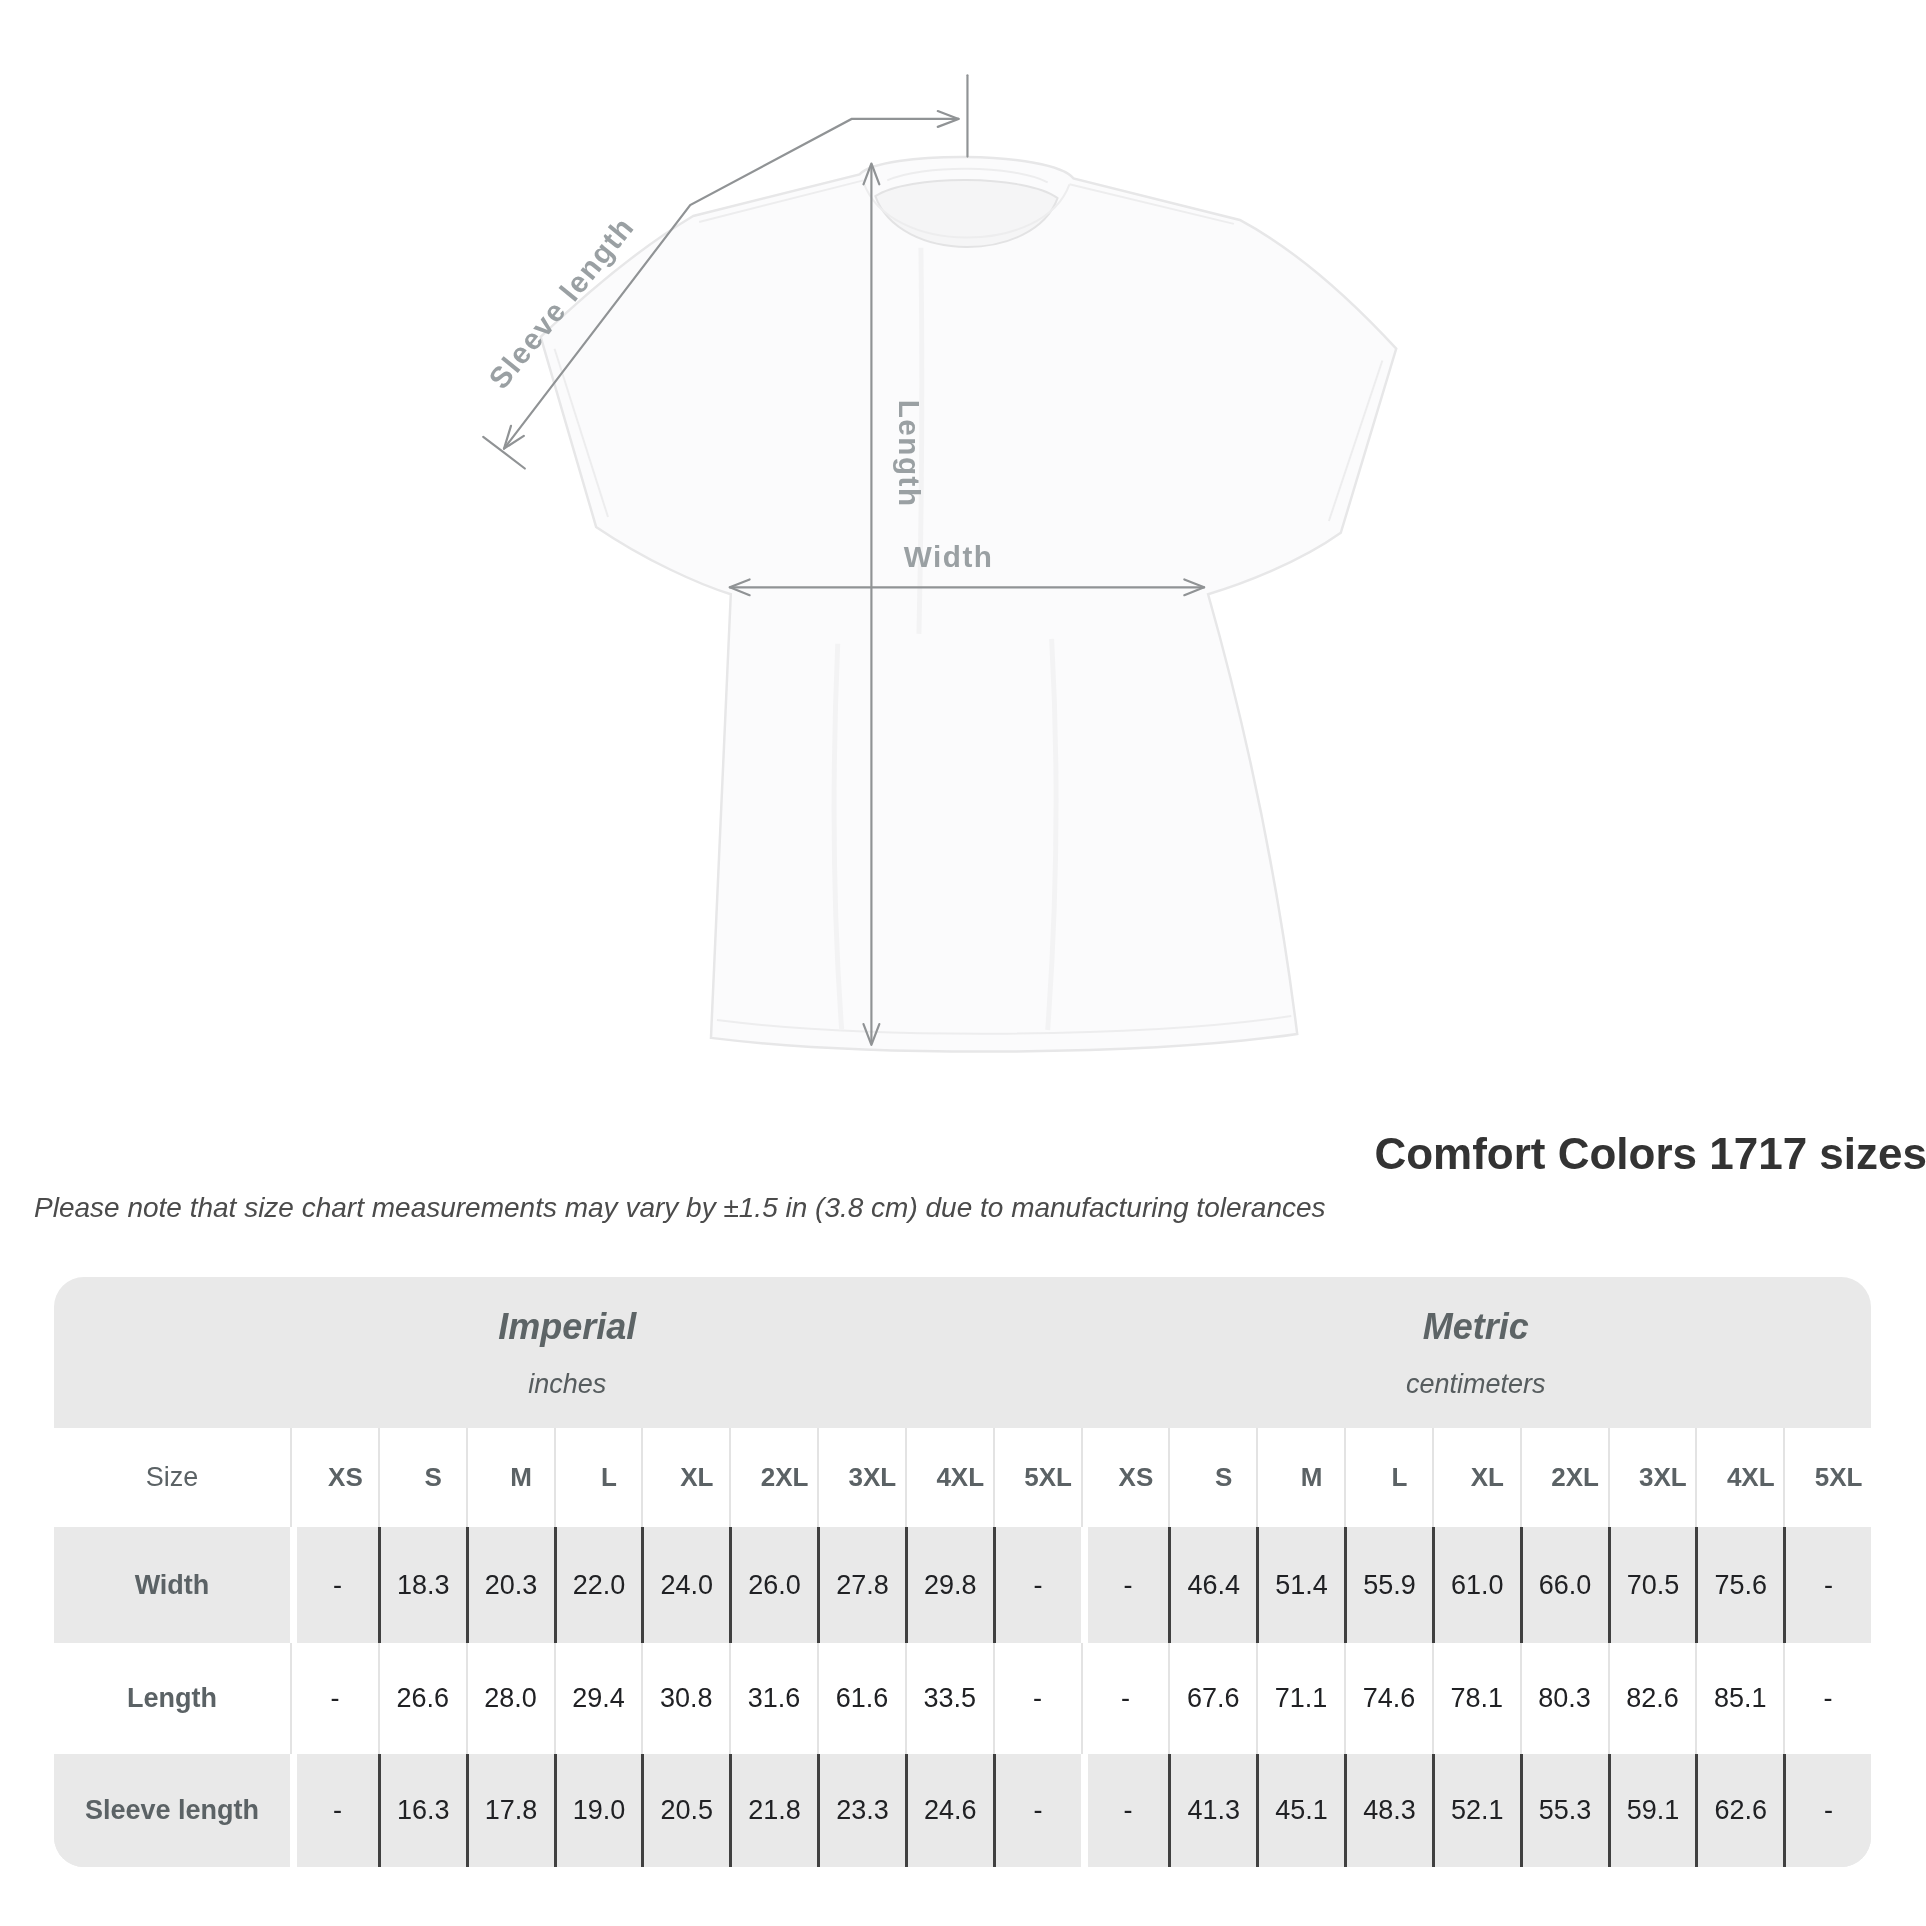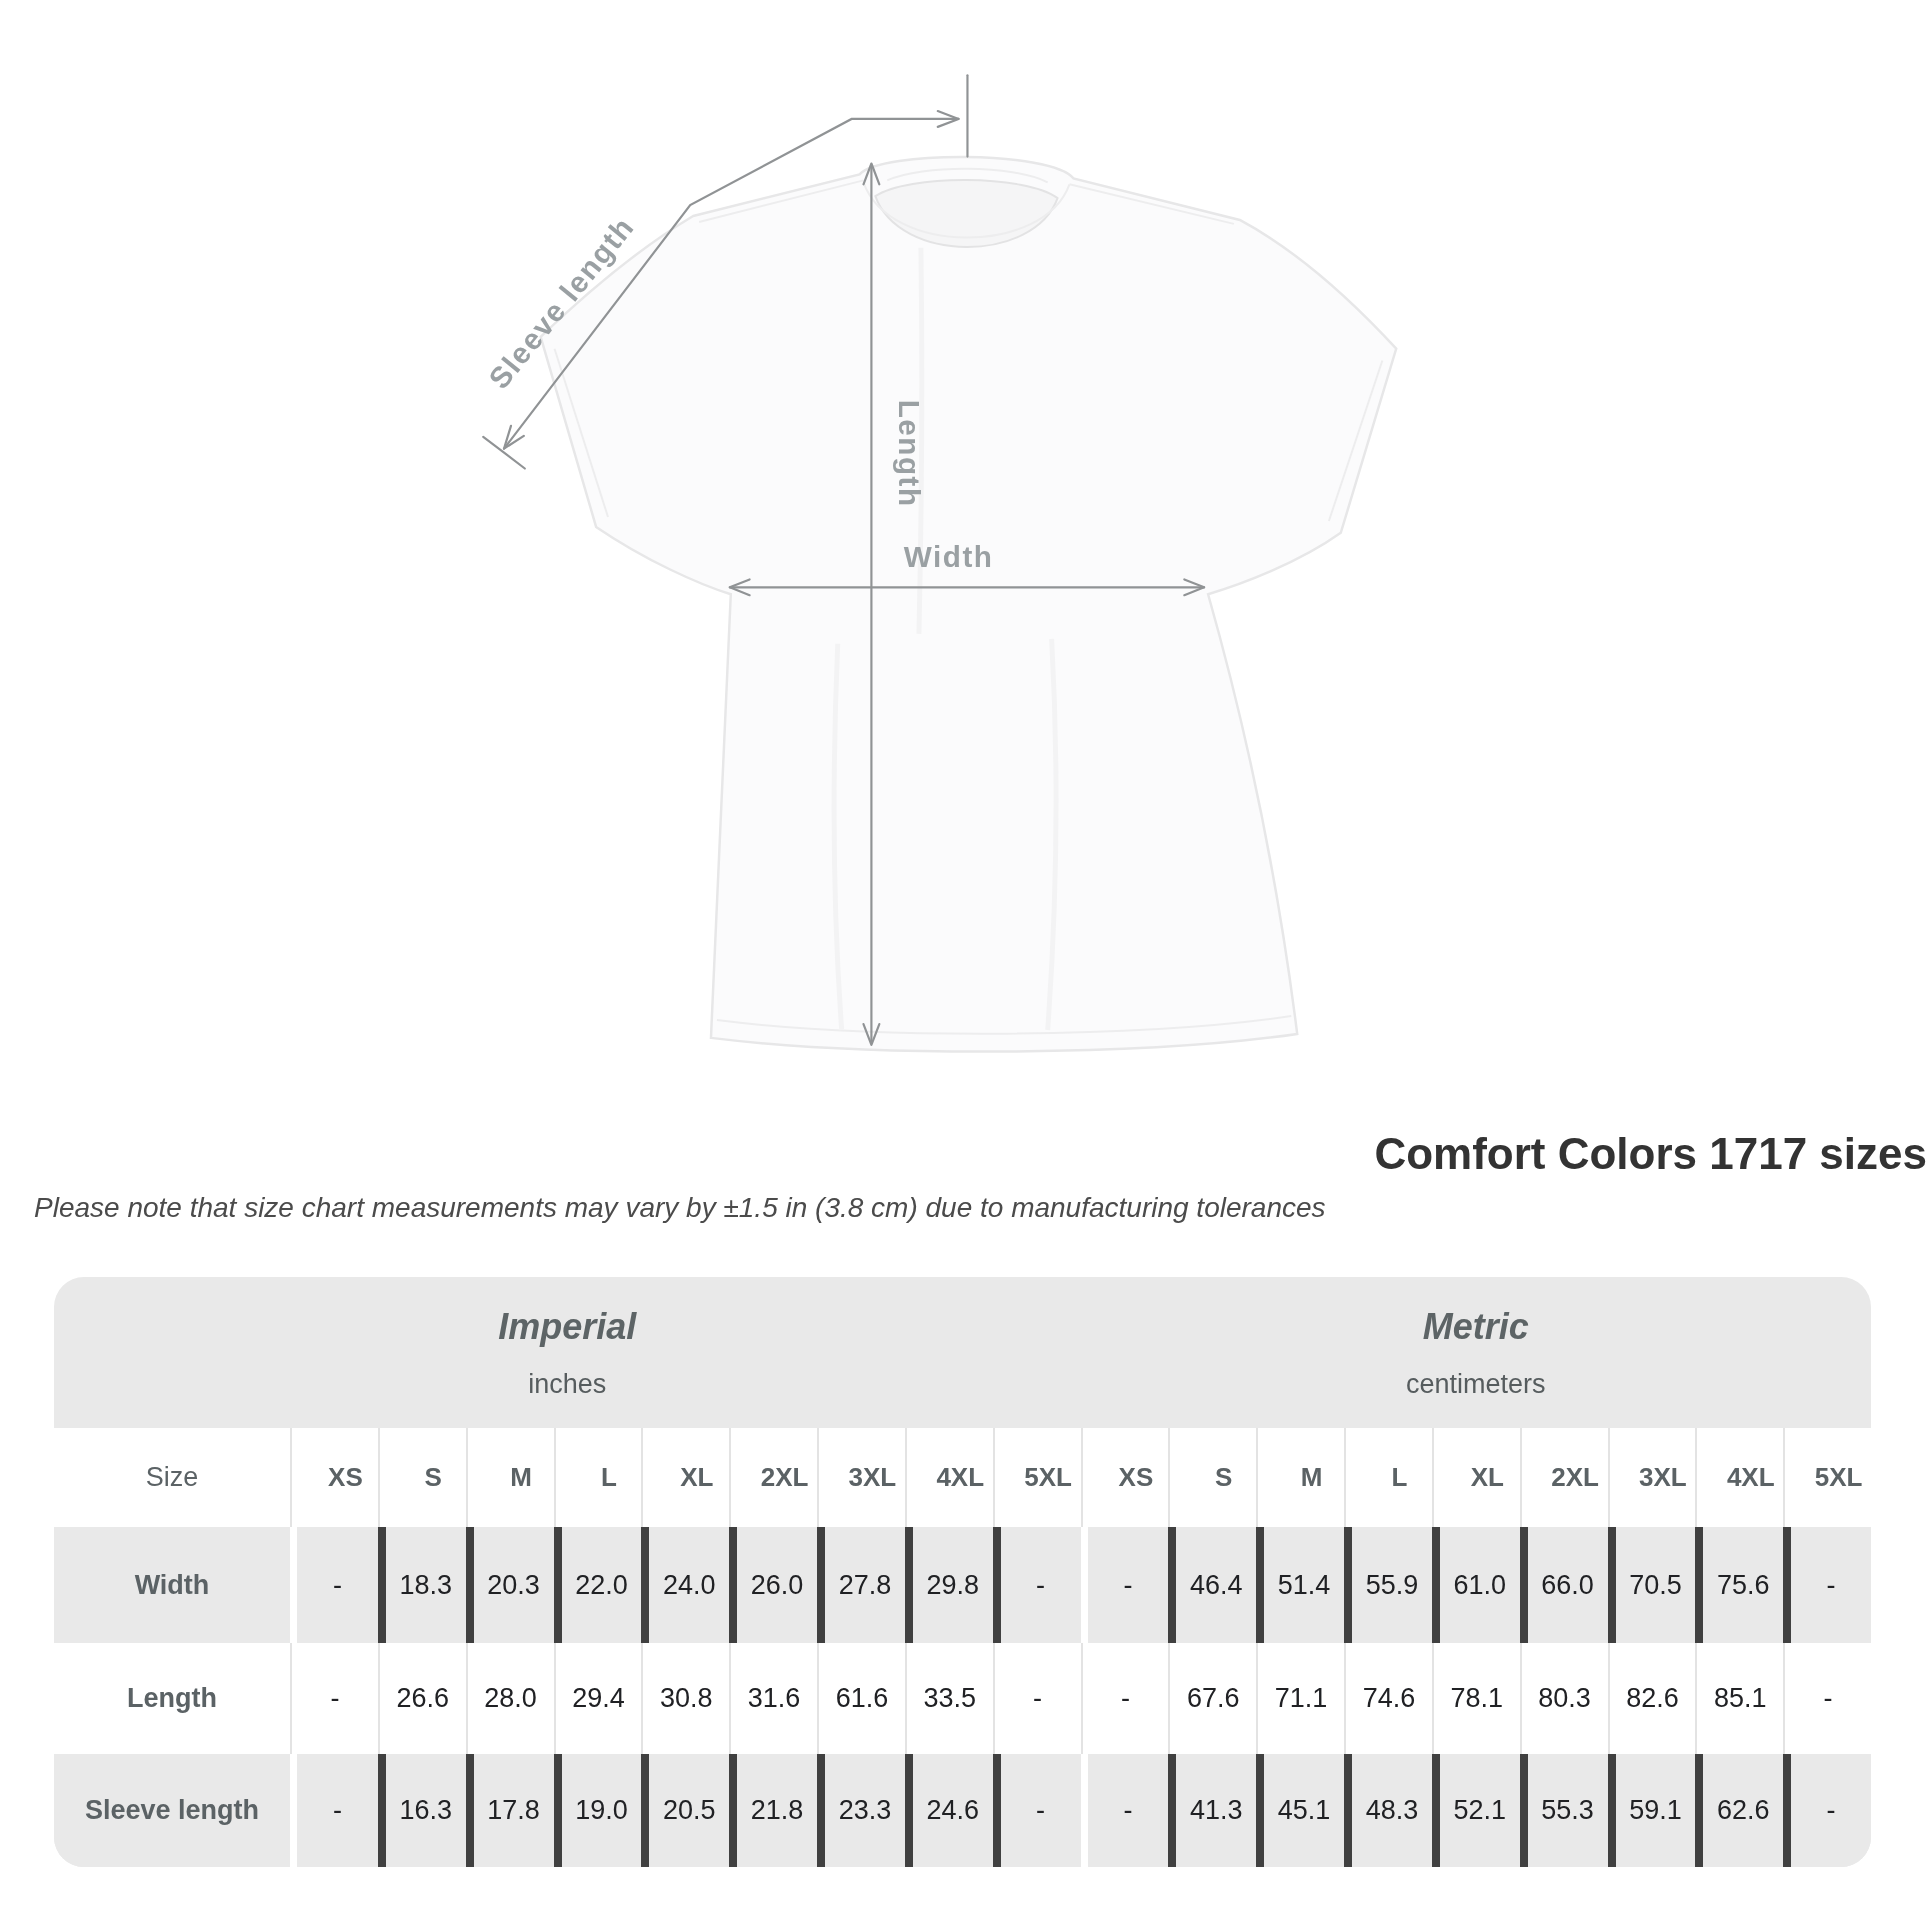--- a/index.html
+++ b/index.html
@@ -35,28 +35,28 @@
   
   .size-table{
     position:absolute;left:54px;top:1277px;width:1817px;height:590px;
     background:#e9e9e9;border-radius:30px;overflow:hidden;
     display:grid;
     grid-template-columns:236px repeat(18, 1fr);
     grid-template-rows:151px 99px 116px 111px 113px;
   }
   .band{display:flex;flex-direction:column;align-items:center;justify-content:center;gap:21px;}
   .band-label{font-size:36px;font-weight:bold;font-style:italic;color:#5d6466;}
-  .band-sub{font-size:27px;color:#565c5e;}
+  .band-sub{font-size:27px;font-style:italic;color:#565c5e;}
 
   .cell{display:flex;align-items:center;justify-content:center;}
   .rw{background:#ffffff;}
   .rg{background:#e9e9e9;}
   .rw.sep{border-left:2px solid #e3e3e3;}
   .rw.sepw{border-left:2px solid #e3e3e3;}
-  .rg.sep{border-left:8px solid #404040;}
+  .rg.sep{border-left:3px solid #404040;}
   .rg.sepw{border-left:7px solid #ffffff;}
   .hl{font-size:27px;font-weight:normal;color:#5b6265;}
   .hd{font-size:26px;font-weight:bold;color:#5b6265;padding-left:21px;}
   .rl{font-size:27px;font-weight:bold;color:#5b6265;}
   .vl{font-size:27px;color:#202124;}
 </style>
 </head>
 <body>
 
 <div class="page">

